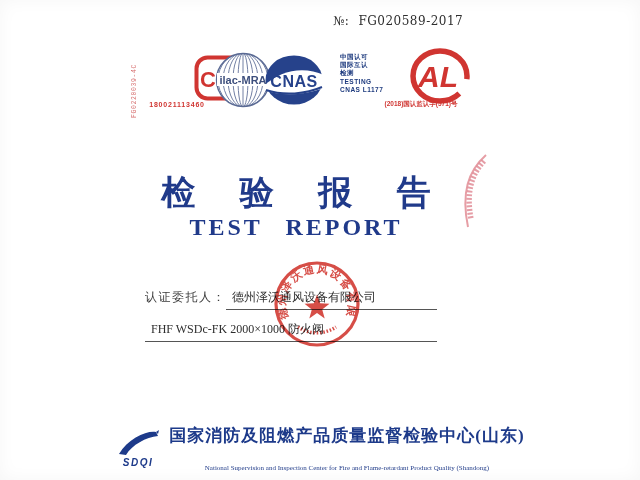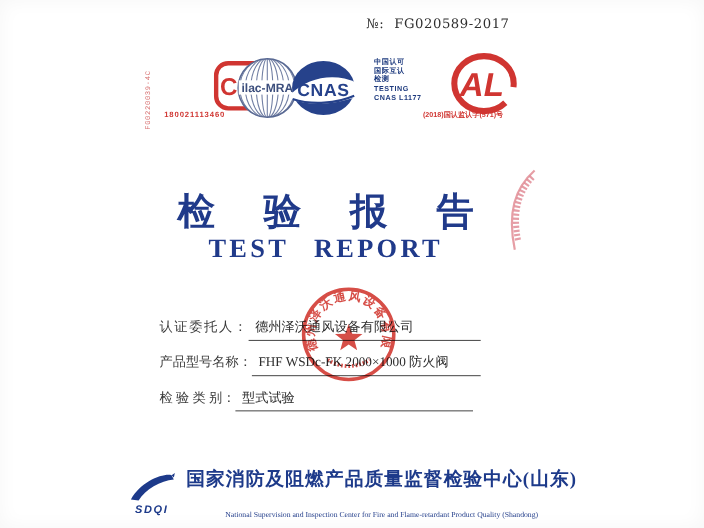--- a/index.html
+++ b/index.html
@@ -127,26 +127,21 @@
   </div>
 
   <div class="title-zh">检 验 报 告</div>
   <div class="title-en">TEST REPORT</div>
 
   <div class="field-row row-1">
     <span class="f-label">认证委托人：</span>
     <span class="f-value">德州泽沃通风设备有限公司</span>
   </div>
   <div class="field-row row-2">
-    <span class="f-label">产品型号名称：</span>
     <span class="f-value">FHF WSDc-FK 2000×1000 防火阀</span>
-  </div>
-  <div class="field-row row-3">
-    <span class="f-label">检 验 类 别：</span>
-    <span class="f-value">型式试验</span>
   </div>
 
   <div class="stamp">
     <svg width="90" height="92" viewBox="0 0 90 92">
       <circle cx="45" cy="45" r="41" fill="none" stroke="#d23a33" stroke-width="3.2"></circle>
       <defs>
         <path id="stampTextPath" d="M 17.6,60.8 A 31.5,31.5 0 1 1 72.4,60.8"></path>
       </defs>
       <text font-size="11" font-weight="bold" fill="#d23a33" letter-spacing="1.6">
         <textPath href="#stampTextPath" startOffset="2">德州泽沃通风设备有限公司</textPath>

